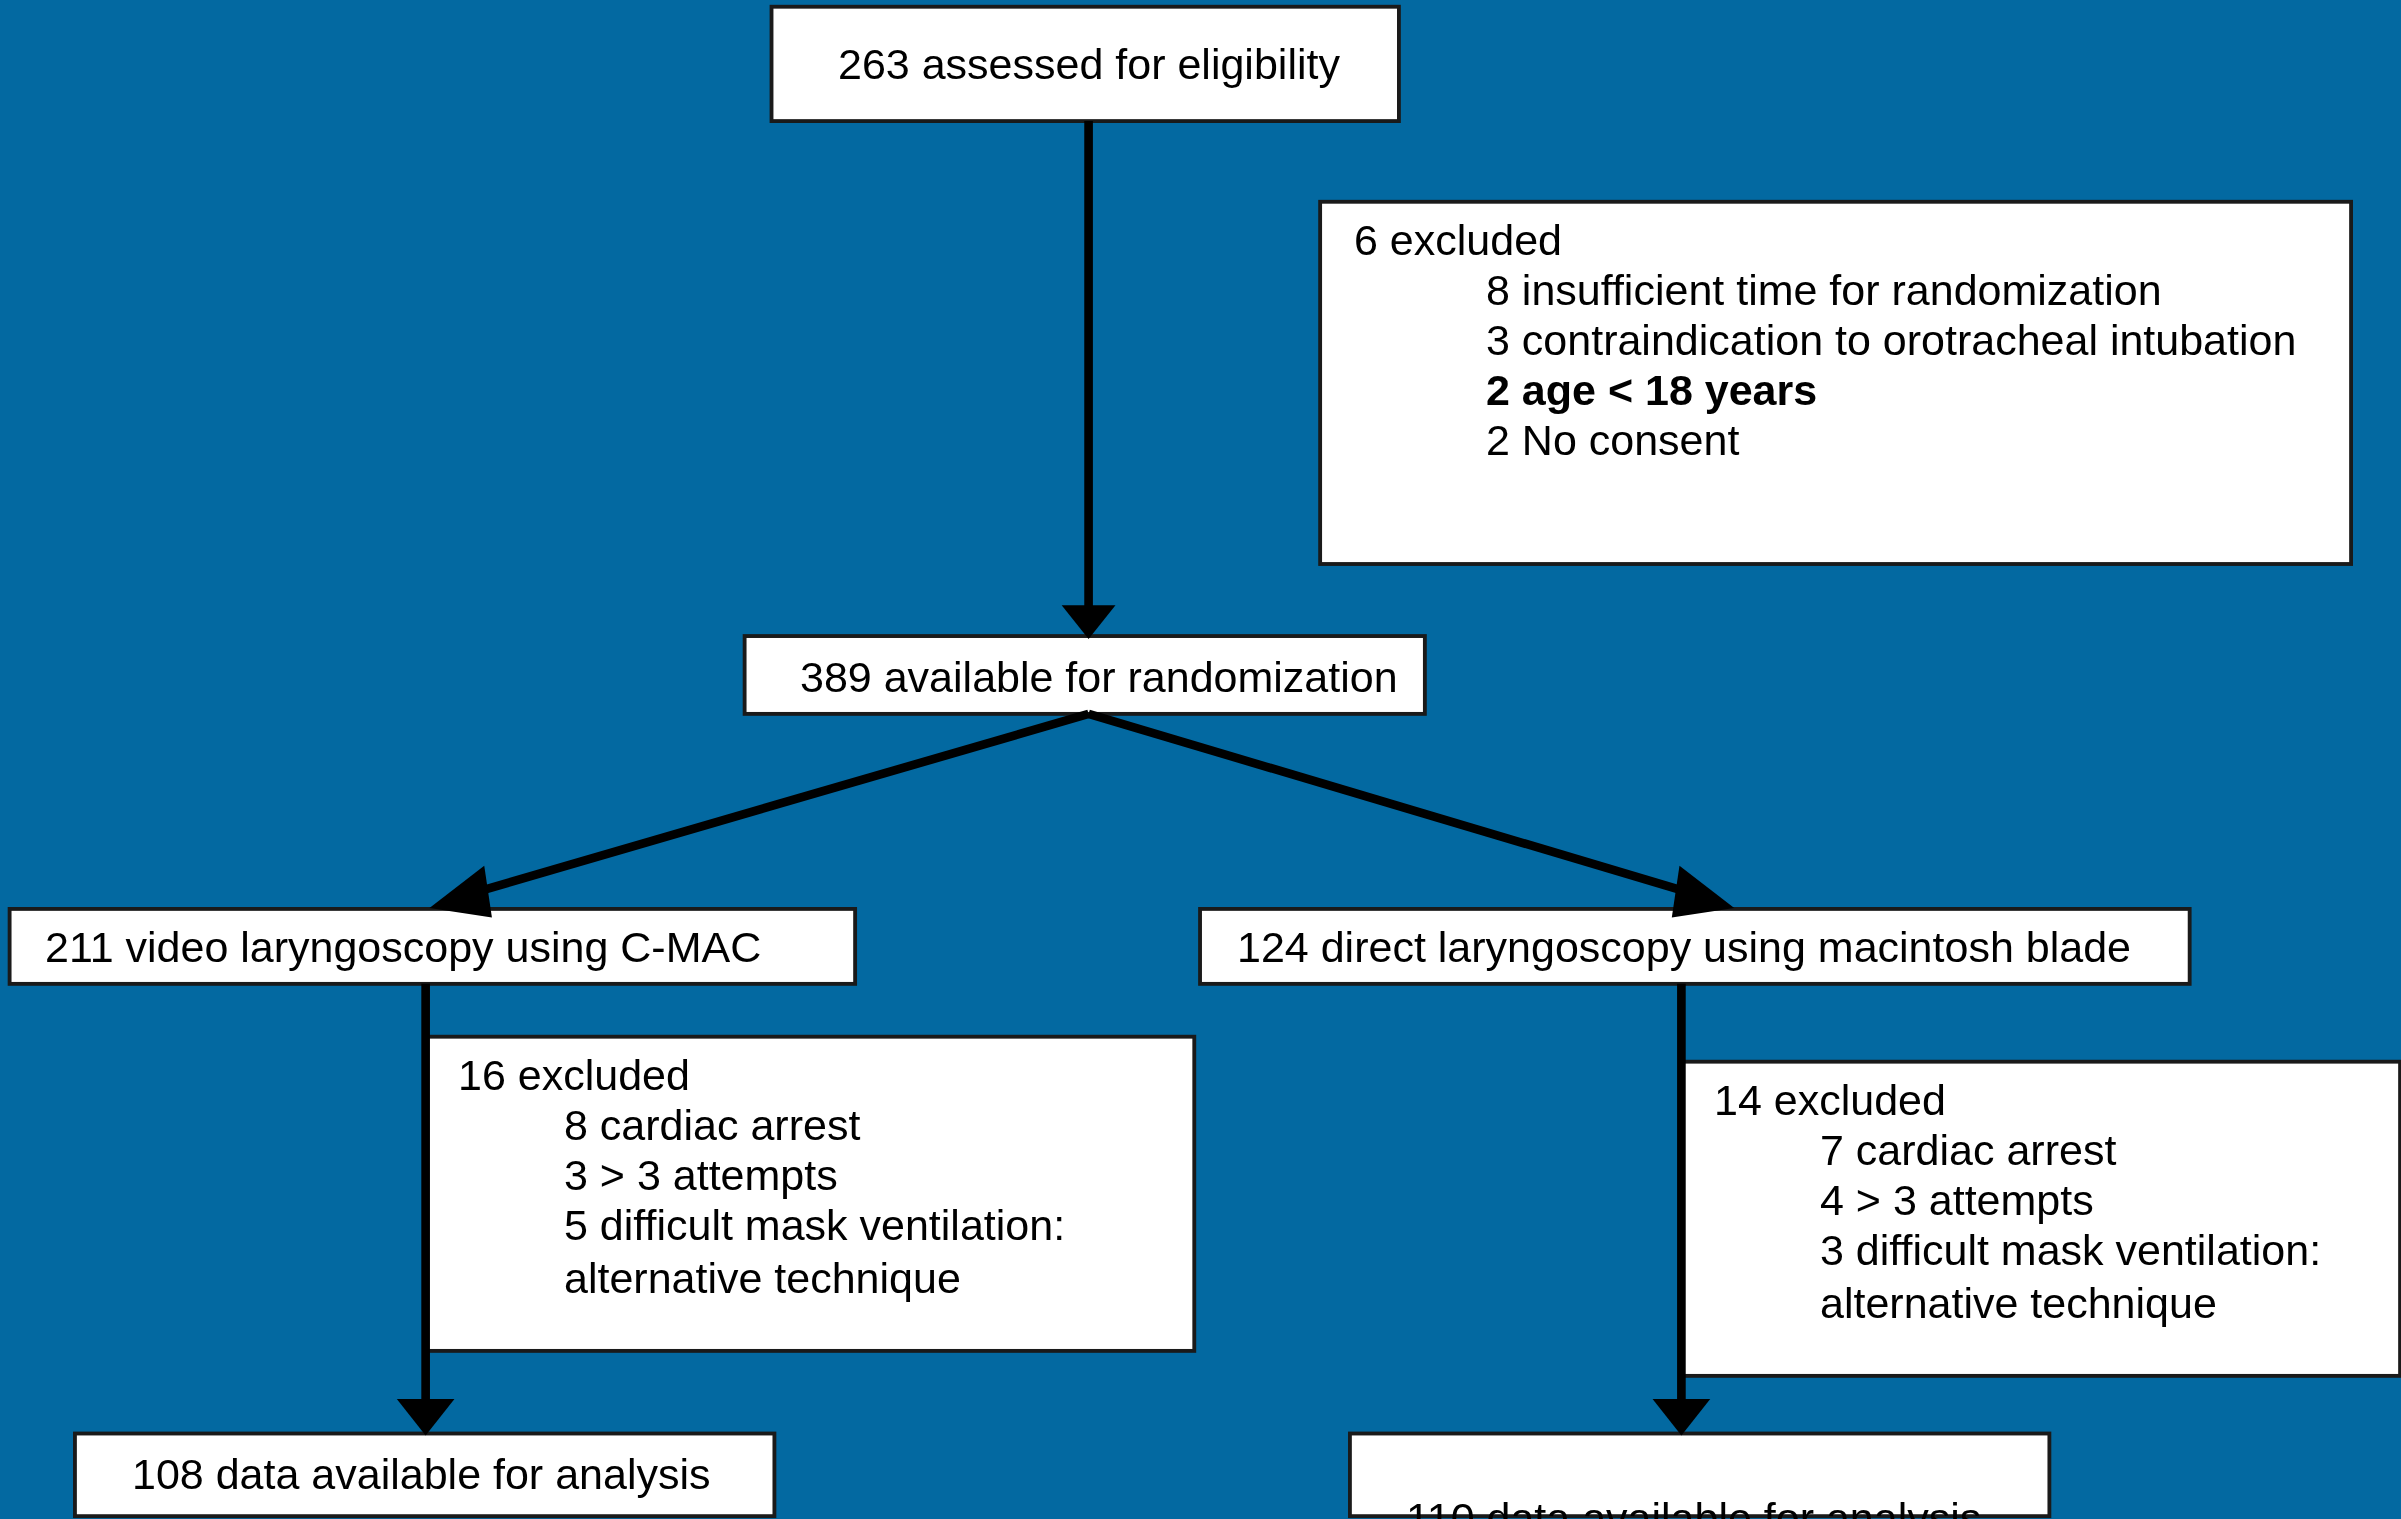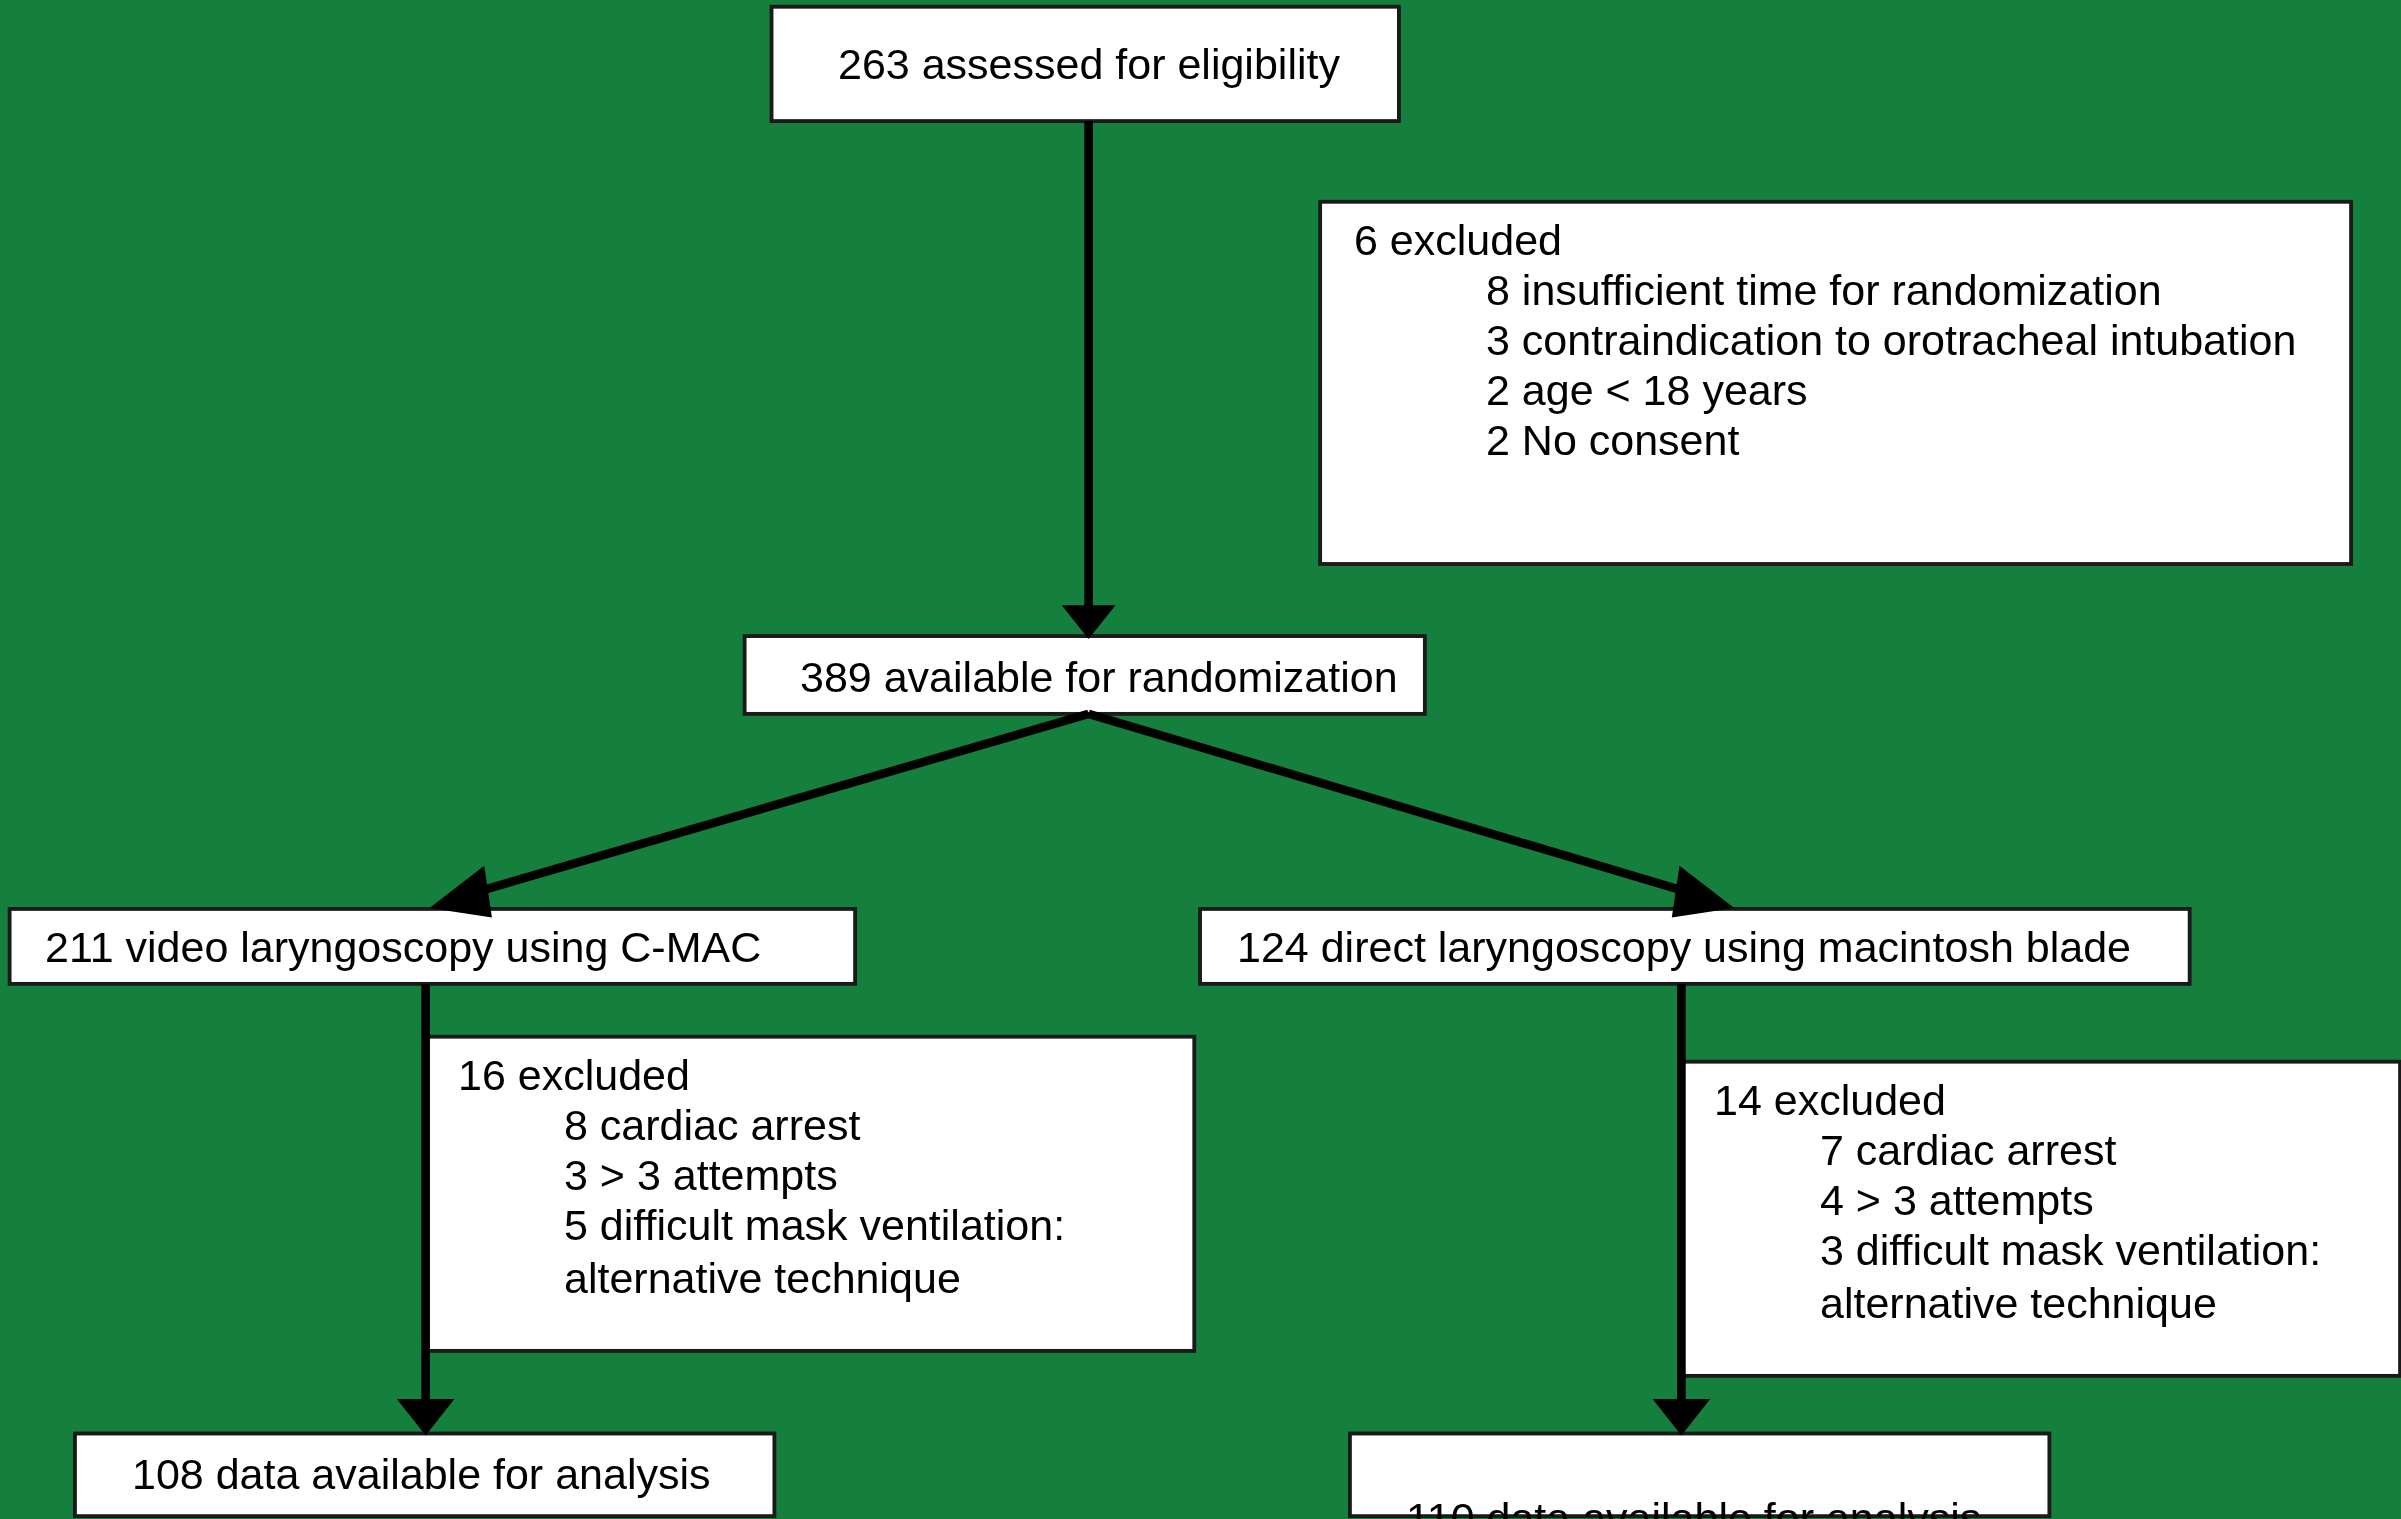--- a/index.html
+++ b/index.html
@@ -10,21 +10,21 @@
   body {
     width: 2402px;
     height: 1520px;
     overflow: hidden;
     font-family: "Liberation Sans", sans-serif;
   }
   #diagram-root {
     position: relative;
     width: 2402px;
     height: 1520px;
-    background: #15803d;
+    background: #0369a1;
   }
   svg.flow-svg {
     position: absolute;
     top: 0;
     left: 0;
     width: 2402px;
     height: 1520px;
     display: block;
   }
   .box-rect {
@@ -114,21 +114,21 @@
     <polygon class="arrow-head" points="1720,1456 1780,1456 1750,1494"></polygon>
 
   </svg>
 
   <div class="node-text single-line" style="left:838px; top:43px;">263 assessed for eligibility</div>
 
   <div class="excl-block" style="left:1354px; top:219px;">
     <span class="excl-head">6 excluded</span>
     <span class="excl-item" style="padding-left:132px;">8 insufficient time for randomization</span>
     <span class="excl-item" style="padding-left:132px;">3 contraindication to orotracheal intubation</span>
-    <span class="excl-item" style="padding-left:132px;">2 age &lt; 18 years</span>
+    <span class="excl-item" style="padding-left:132px;font-weight:bold;">2 age &lt; 18 years</span>
     <span class="excl-item" style="padding-left:132px;">2 No consent</span>
   </div>
 
   <div class="node-text single-line" style="left:800px; top:656px;">389 available for randomization</div>
 
   <div class="node-text single-line" style="left:45px; top:926px;">211 video laryngoscopy using C-MAC</div>
 
   <div class="node-text single-line" style="left:1237px; top:926px;">124 direct laryngoscopy using macintosh blade</div>
 
   <div class="excl-block" style="left:458px; top:1054px;">

